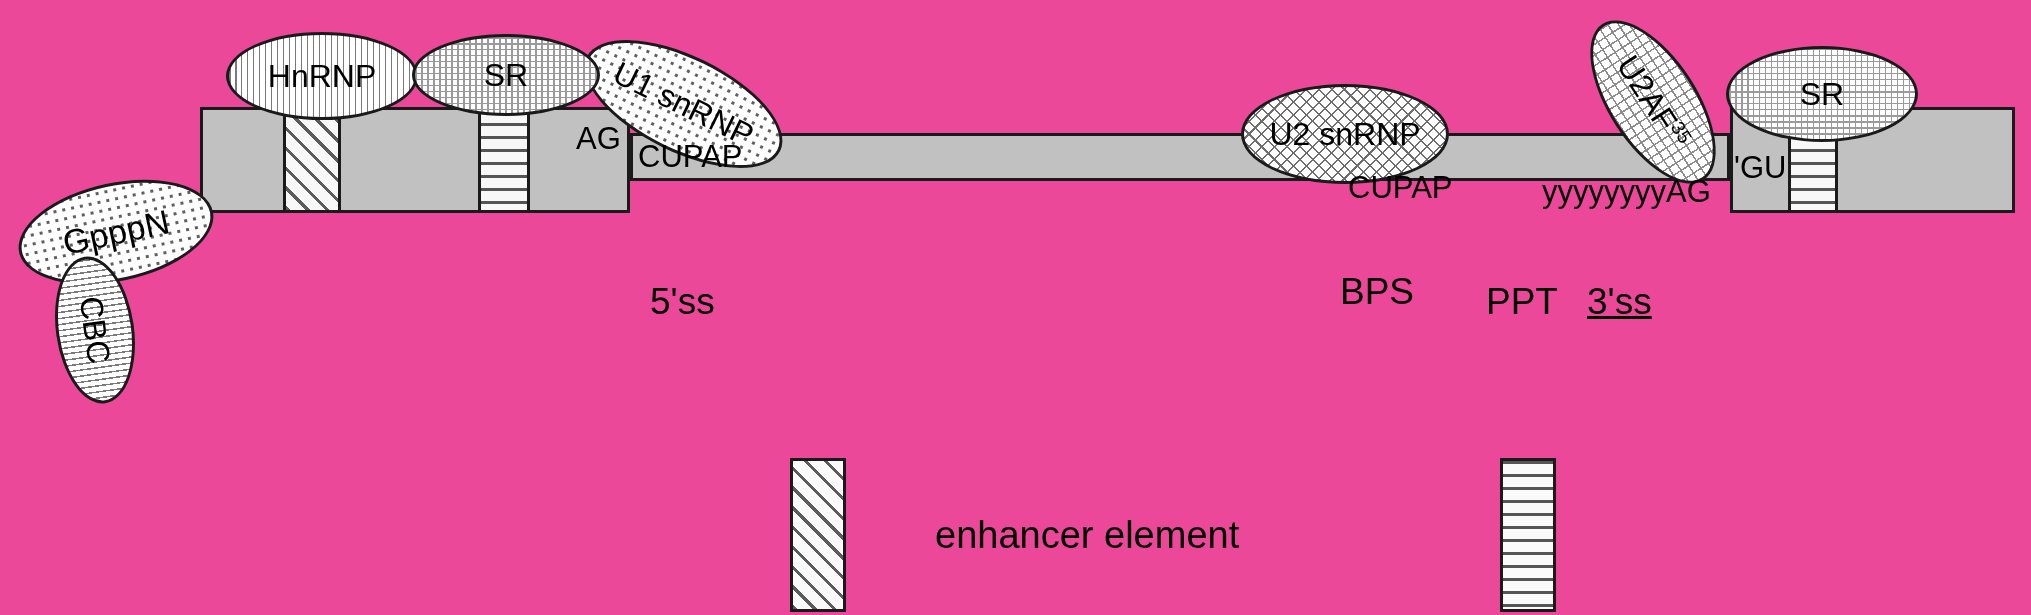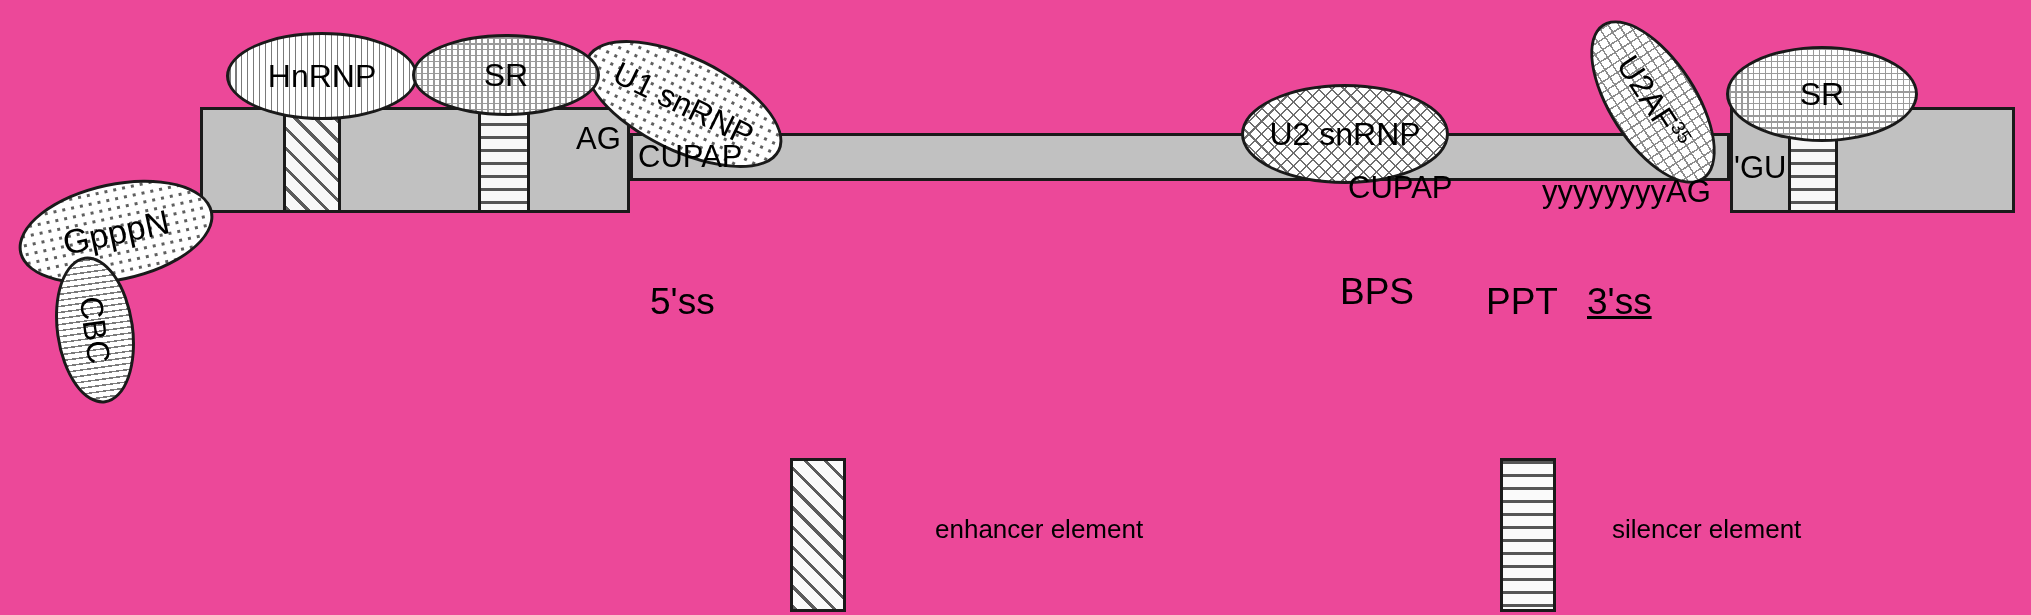--- a/index.html
+++ b/index.html
@@ -61,21 +61,21 @@
   .site { position:absolute; font-size:37px; white-space:nowrap; z-index:10; }
   .site-5ss { left:650px;  top:281px; }
   .site-bps { left:1340px; top:271px; }
   .site-ppt { left:1486px; top:281px; }
   .site-3ss { left:1587px; top:281px;text-decoration:underline; }
 
   
   .legend-swatch { position:absolute; width:56px; height:154px; border:3px solid #1a1a1a; background-color:#fafafa; z-index:2; }
   .lg-enh { left:790px;  top:458px; }
   .lg-sil { left:1500px; top:458px; }
-  .legend-label { position:absolute; font-size:26px; white-space:nowrap; z-index:2; }
+  .legend-label { position:absolute; font-size:38px; white-space:nowrap; z-index:2; }
   .lg-enh-label { left:935px;  top:514px; }
   .lg-sil-label { left:1612px; top:514px; }
 </style>
 </head>
 <body>
 
 <div class="stage">
 
   <div class="exon exon1">
     <div class="element pat-diag el-enh1"></div>
@@ -118,15 +118,14 @@
   <div class="seq seq-gu">'GU</div>
 
   <div class="site site-5ss">5'ss</div>
   <div class="site site-bps">BPS</div>
   <div class="site site-ppt">PPT</div>
   <div class="site site-3ss">3'ss</div>
 
   <div class="legend-swatch pat-diag lg-enh"></div>
   <div class="legend-label lg-enh-label">enhancer element</div>
   <div class="legend-swatch pat-hlines lg-sil"></div>
-  <div class="legend-label lg-sil-label">silencer element</div>
 
 </div>
 
 </body></html>

